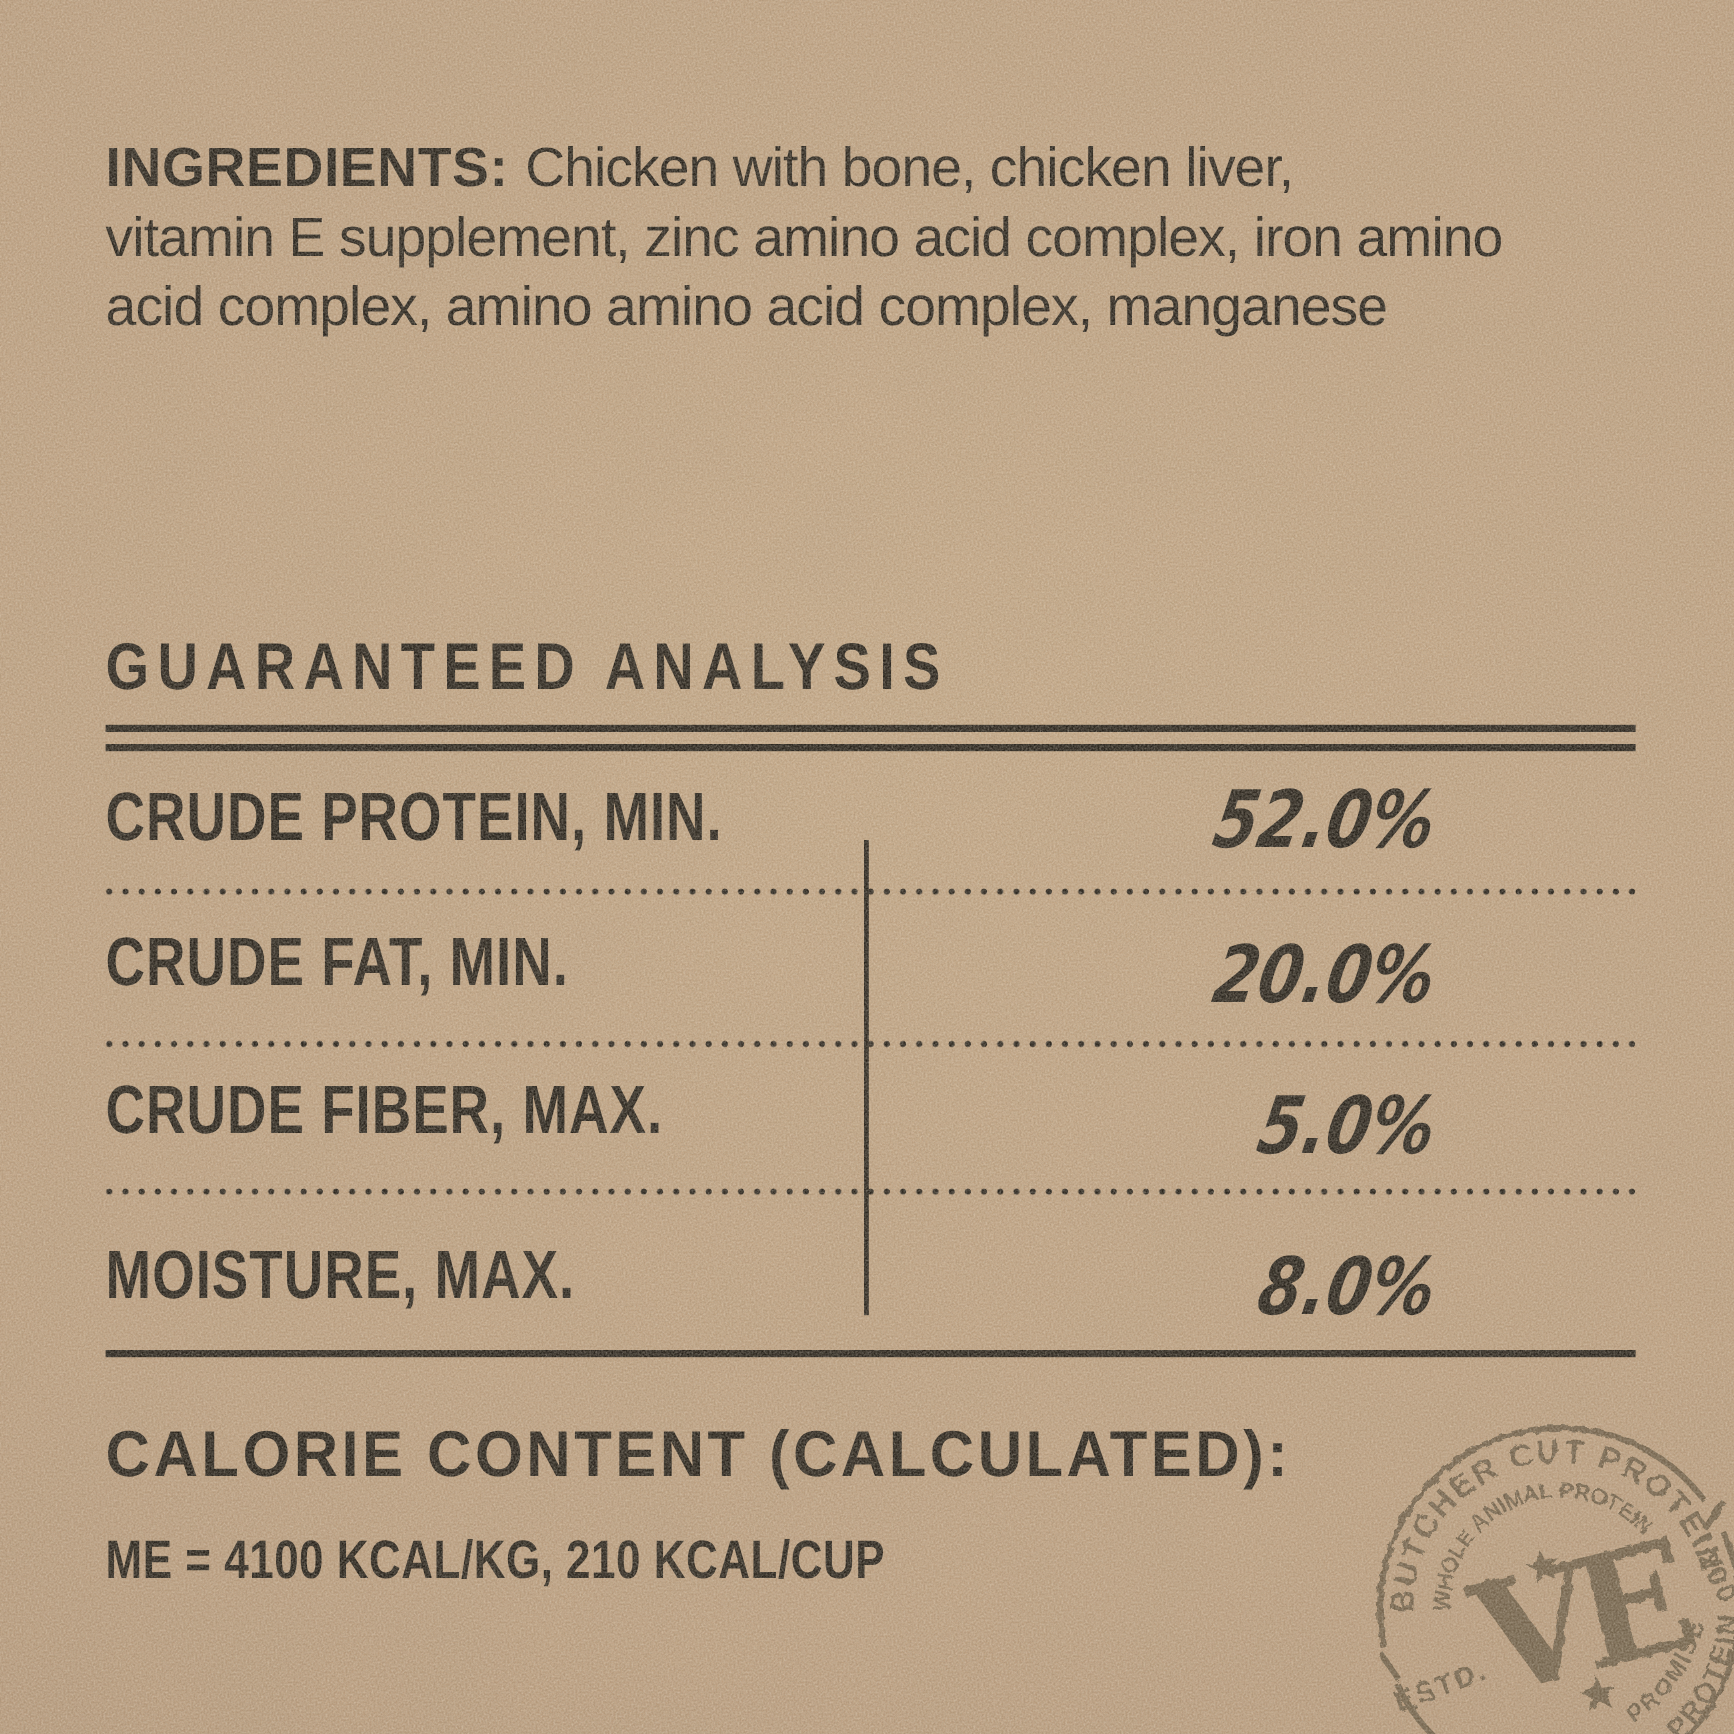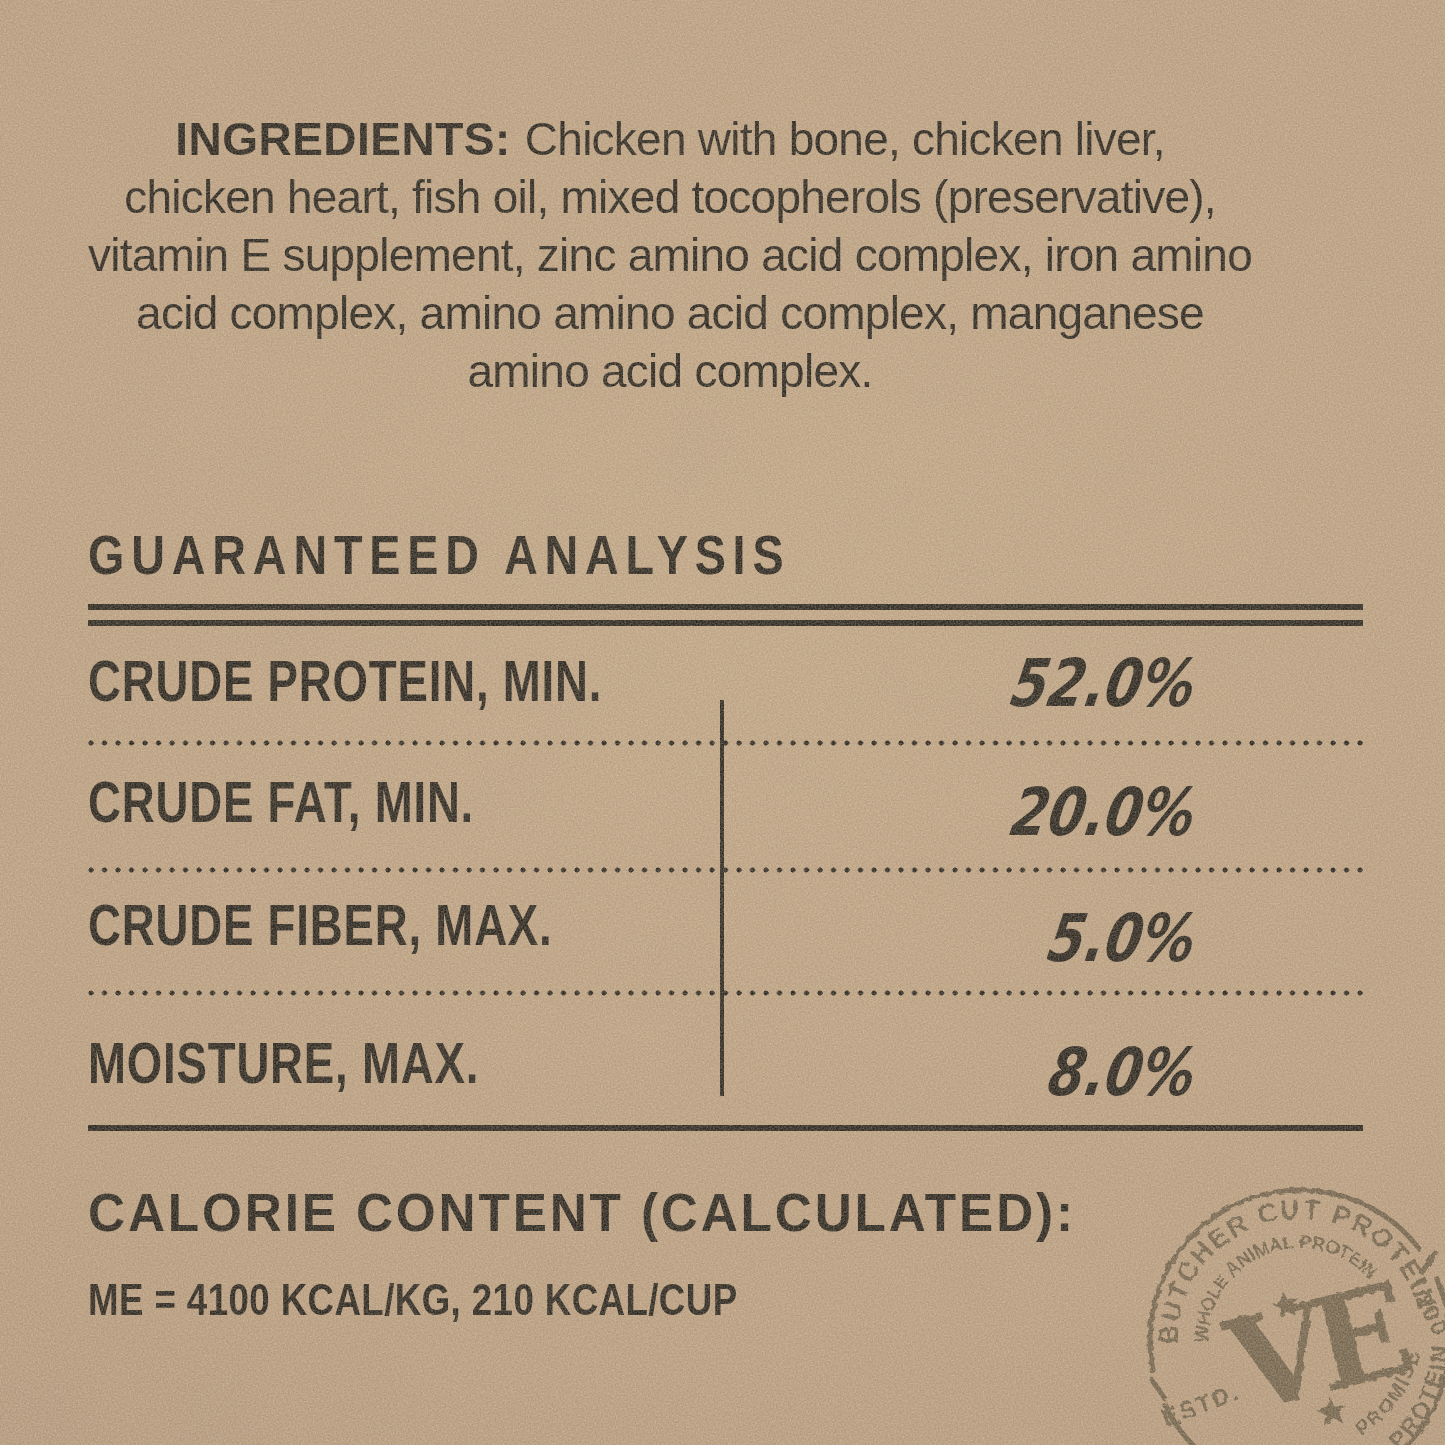--- a/index.html
+++ b/index.html
@@ -8,21 +8,20 @@
     --stamp:#63553f;
   }
   *{margin:0;padding:0;box-sizing:border-box;}
   html,body{width:1445px;height:1445px;}
   body{overflow:hidden;position:relative;background:var(--bg);}
   .sheet{
     position:absolute;inset:0;
     background:radial-gradient(ellipse 120% 95% at 52% 40%, #c6aa89 0%, #bfa283 55%, #b19578 100%);
     font-family:"Liberation Sans",sans-serif;
     color:var(--ink);
-    text-align:center;
   }
   
   .ingredients{
     position:absolute;left:88px;top:110px;
     font-size:46px;line-height:58px;letter-spacing:-0.75px;
     white-space:nowrap;
   }
   .ingredients .lead{font-weight:bold;letter-spacing:0.5px;margin-right:14px;}
   
   .ga-title{
@@ -82,24 +81,22 @@
   
   .grain{position:absolute;inset:0;pointer-events:none;}
 </style>
 </head>
 <body>
 
 <div class="sheet">
 
   <div class="ingredients">
     <div><span class="lead">INGREDIENTS:</span><span>Chicken with bone, chicken liver,</span></div>
-    <div>chicken heart, fish oil, mixed tocopherols (preservative),</div>
     <div>vitamin E supplement, zinc amino acid complex, iron amino</div>
     <div>acid complex, amino amino acid complex, manganese</div>
-    <div>amino acid complex.</div>
   </div>
 
   <div class="ga-title">GUARANTEED ANALYSIS</div>
   <div class="rule-double"></div>
 
   <div class="row-label" style="top:653px">CRUDE PROTEIN, MIN.</div>
   <div class="row-value" style="top:651px">52.0%</div>
   <div class="dotted" style="top:740px"></div>
 
   <div class="row-label" style="top:774px">CRUDE FAT, MIN.</div>

